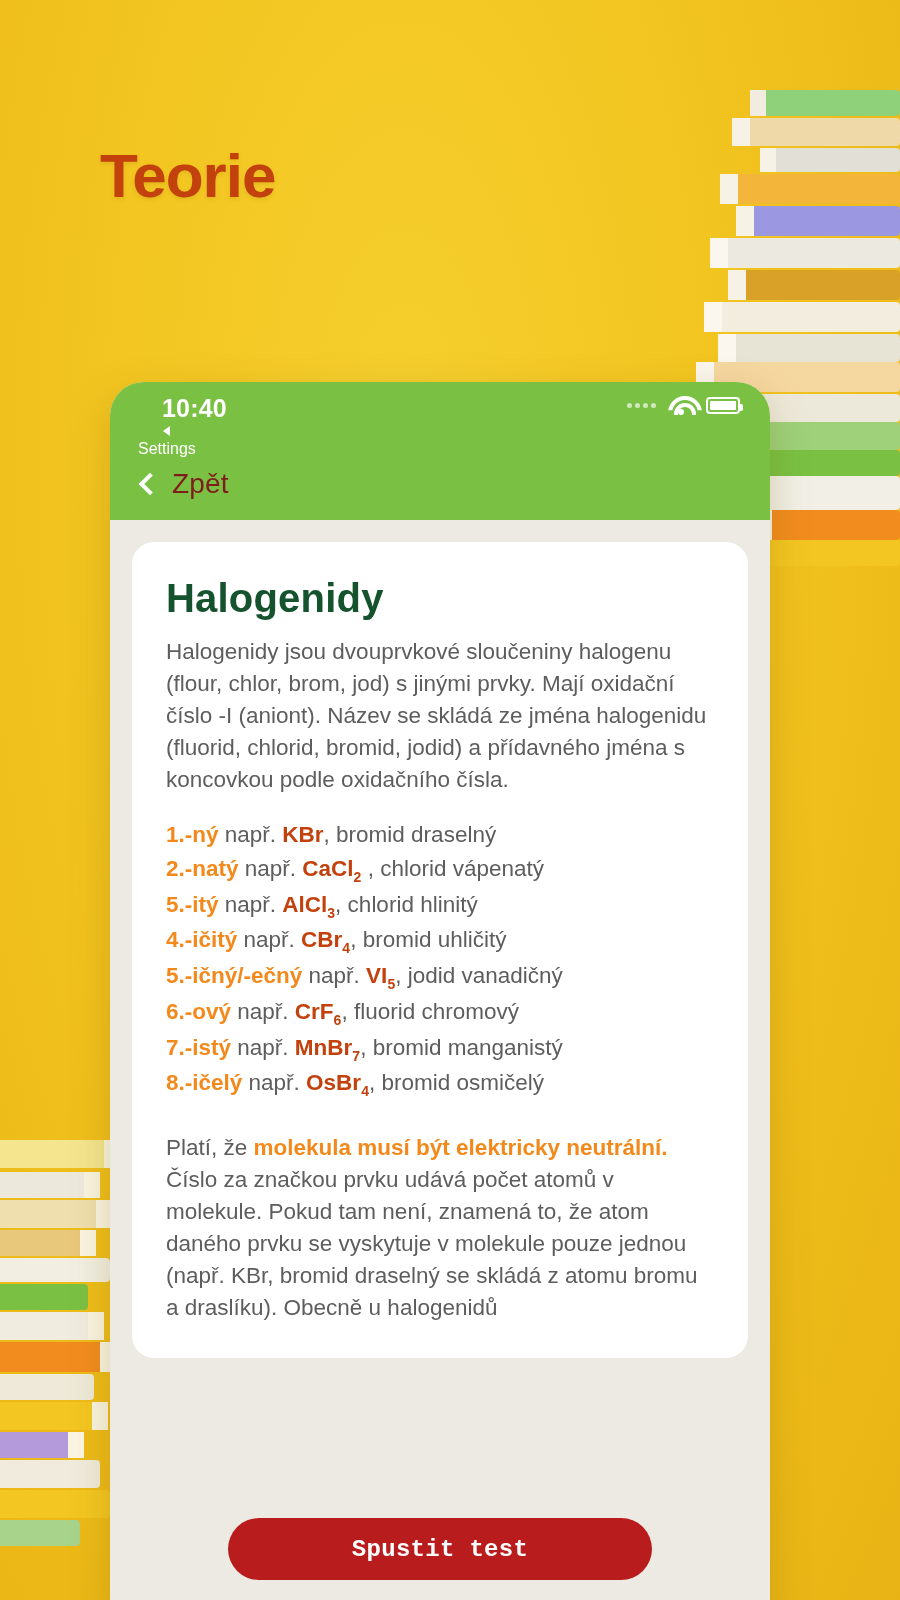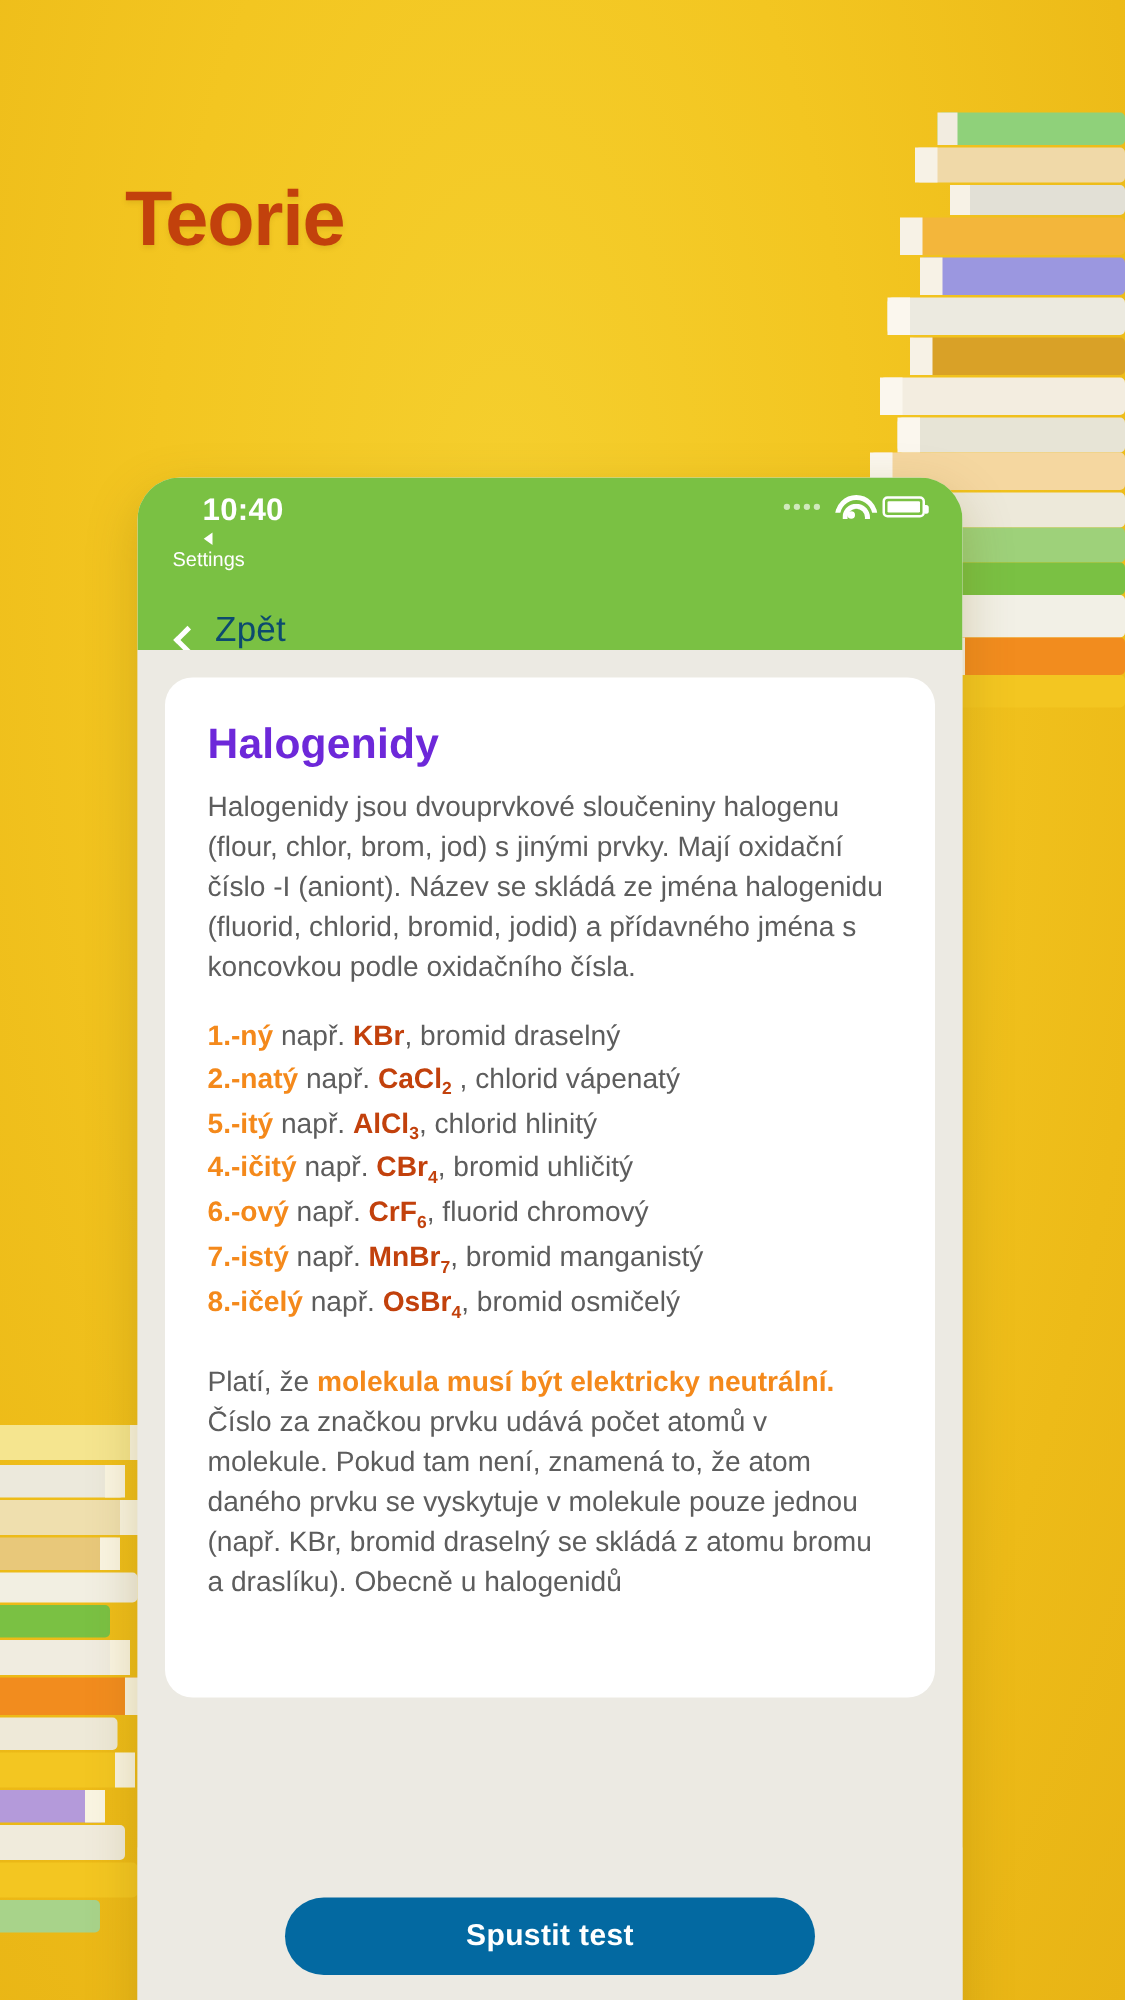--- a/index.html
+++ b/index.html
@@ -96,24 +96,24 @@
   .battery i { display: block; height: 100%; background: #fff; border-radius: 1px; }
   .battery::after {
     content: ""; position: absolute; right: -5px; top: 5px;
     width: 3px; height: 7px; background: #fff; border-radius: 0 2px 2px 0;
   }
 
   
   .nav-bar {
     height: 72px;
     background: #7ac143;
-    display: flex; align-items: flex-end;
+    display: flex; align-items: center;
     padding-left: 26px;
     gap: 14px;
-    color: #0c4a6e;
+    color: #7f1d1d;
   }
   .chev {
     width: 16px; height: 16px;
     border-left: 4px solid #fff;
     border-bottom: 4px solid #fff;
     transform: rotate(45deg);
     margin-left: 6px;
   }
   .nav-label { font-size: 28px; font-weight: 500; letter-spacing: .2px; }
 
@@ -125,22 +125,22 @@
     position: relative;
   }
   .card {
     background: #fff;
     border-radius: 22px;
     padding: 34px 34px 30px 34px;
     height: 816px;
     overflow: hidden;
   }
   .card h1 {
-    font-size: 34px;
-    color: #6d28d9;
+    font-size: 40px;
+    color: #14532d;
     font-weight: 800;
     letter-spacing: .2px;
   }
   .para {
     font-size: 22.5px;
     line-height: 1.42;
     color: #5d5d5d;
     margin-bottom: 22px;
     margin-top: 15px;
   }
@@ -159,27 +159,27 @@
   .footer {
     position: absolute;
     left: 0; right: 0; bottom: 0;
     height: 164px;
     background: #eceae3;
     display: flex; align-items: flex-start; justify-content: center;
     padding-top: 40px;
   }
   .start-btn {
     width: 424px; height: 62px;
-    background: #0369a1;
+    background: #b91c1c;
     border: none;
     border-radius: 31px;
     color: #fff;
     font-size: 24px;
     font-weight: 700;
-    font-family: Liberation Sans, sans-serif;
+    font-family: Liberation Mono, monospace;
     cursor: pointer;
     letter-spacing: .3px;
   }
 </style>
 </head>
 <body>
 
 <div class="books" id="stack-tr">
   <svg width="260" height="560" viewBox="0 0 260 560">
     <g>
@@ -278,20 +278,21 @@
 
   <div class="content">
     <div class="card">
       <h1>Halogenidy</h1>
       <p class="para">Halogenidy jsou dvouprvkové sloučeniny halogenu (flour, chlor, brom, jod) s jinými prvky. Mají oxidační číslo -I (aniont). Název se skládá ze jména halogenidu (fluorid, chlorid, bromid, jodid) a přídavného jména s koncovkou podle oxidačního čísla.</p>
       <div class="rules" id="rules-list">
           <div class="rule"><span class="sfx">1.-ný</span> např. <b>KBr</b>, bromid draselný</div>
           <div class="rule"><span class="sfx">2.-natý</span> např. <b>CaCl<sub>2</sub></b> , chlorid vápenatý</div>
           <div class="rule"><span class="sfx">5.-itý</span> např. <b>AlCl<sub>3</sub></b>, chlorid hlinitý</div>
           <div class="rule"><span class="sfx">4.-ičitý</span> např. <b>CBr<sub>4</sub></b>, bromid uhličitý</div>
+          <div class="rule"><span class="sfx">5.-ičný/-ečný</span> např. <b>VI<sub>5</sub></b>, jodid vanadičný</div>
           <div class="rule"><span class="sfx">6.-ový</span> např. <b>CrF<sub>6</sub></b>, fluorid chromový</div>
           <div class="rule"><span class="sfx">7.-istý</span> např. <b>MnBr<sub>7</sub></b>, bromid manganistý</div>
           <div class="rule"><span class="sfx">8.-ičelý</span> např. <b>OsBr<sub>4</sub></b>, bromid osmičelý</div>
         </div>
       <p class="para" id="theory-outro">Platí, že <span class="hl">molekula musí být elektricky neutrální.</span> Číslo za značkou prvku udává počet atomů v molekule. Pokud tam není, znamená to, že atom daného prvku se vyskytuje v molekule pouze jednou (např. KBr, bromid draselný se skládá z atomu bromu a draslíku). Obecně u halogenidů</p>
     </div>
 
     <div class="footer">
       <button class="start-btn">Spustit test</button>
     </div>

